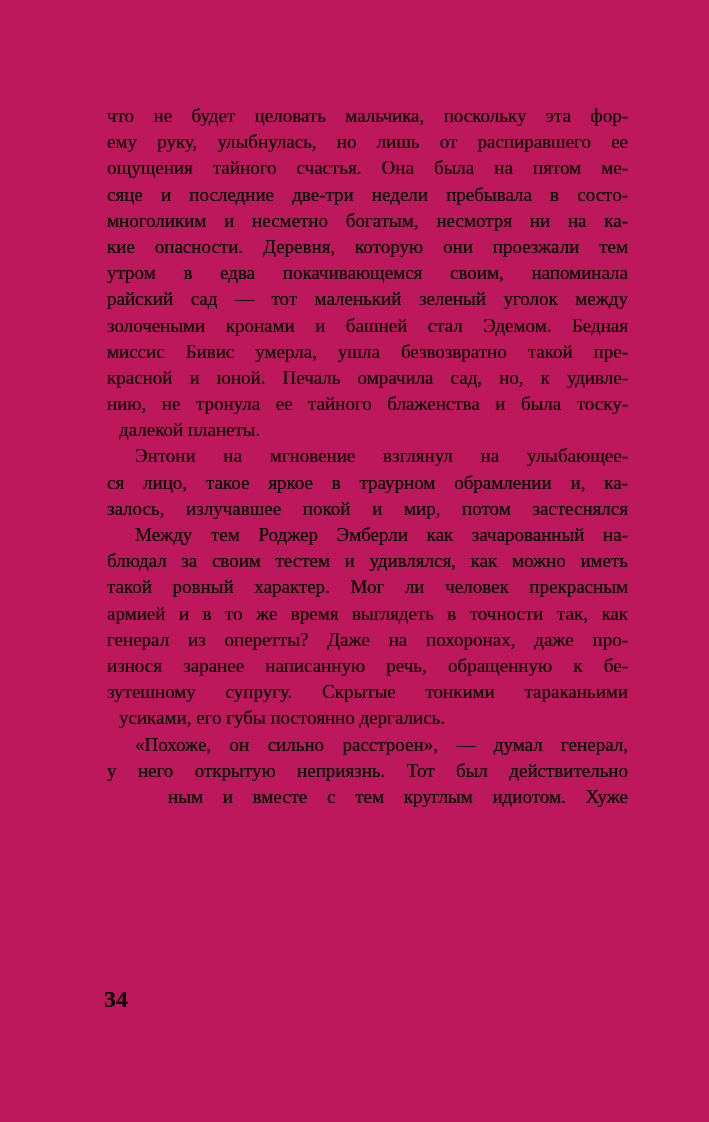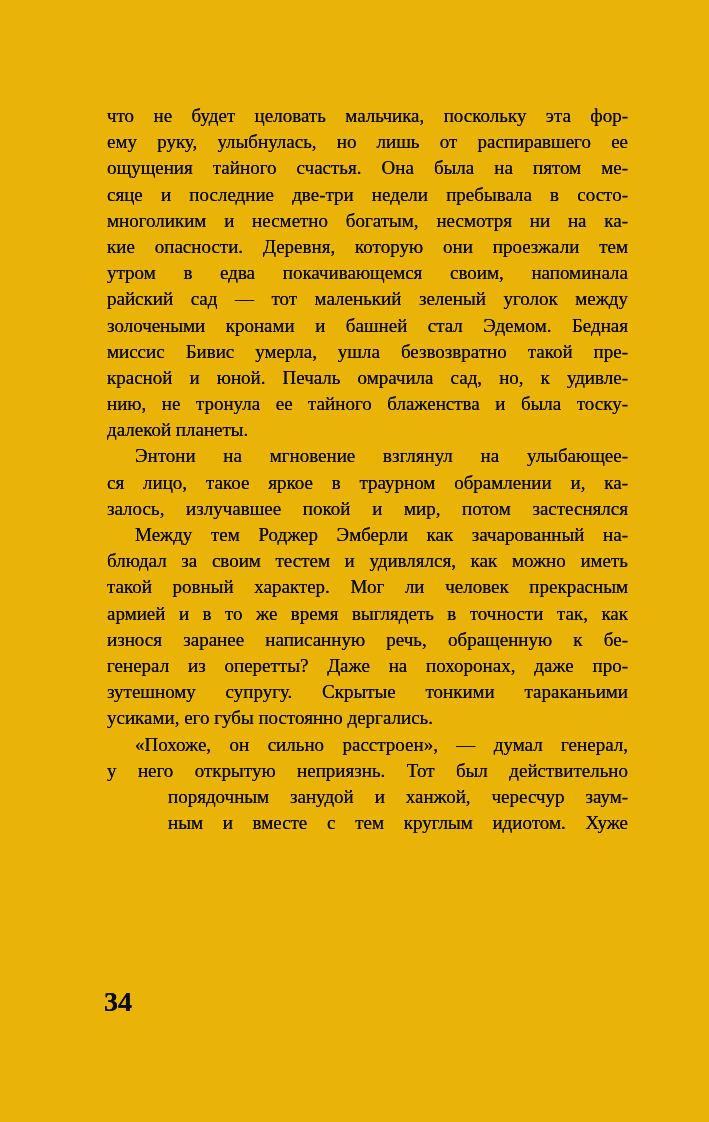--- a/index.html
+++ b/index.html
@@ -4,21 +4,21 @@
 <style>
   html, body {
     margin: 0;
     padding: 0;
     background: #ffffff;
   }
   .page {
     position: relative;
     width: 709px;
     height: 1122px;
-    background: #eab308;
+    background: #be185d;
     overflow: hidden;
   }
   .text-block {
     position: absolute;
     left: 107px;
     top: 103px;
     width: 521px;
     font-family: "Liberation Serif", "DejaVu Serif", serif;
     font-size: 19px;
     line-height: 26.2px;
@@ -27,33 +27,34 @@
   }
   .line {
     height: 26.2px;
     text-align: justify;
     text-align-last: justify;
     white-space: nowrap;
   }
   .line.end {
     text-align-last: left;
     white-space: normal;
+    margin-left: 12px;
   }
   .line.indent {
     text-indent: 28px;
   }
   .line.shift {
     margin-left: 61px;
   }
   .page-number {
     position: absolute;
     left: 104px;
     top: 986px;
     font-family: "Liberation Serif", "DejaVu Serif", serif;
-    font-size: 28px;
+    font-size: 24px;
     font-weight: bold;
     color: #0c0c0c;
     text-shadow: 0 0 0.5px #0c0c0c;
   }
 </style>
 </head>
 <body>
 
 <div class="page">
   <div class="text-block">
@@ -70,23 +71,22 @@
     <div class="line">красной и юной. Печаль омрачила сад, но, к удивле-</div>
     <div class="line">нию, не тронула ее тайного блаженства и была тоску-</div>
     <div class="line end">далекой планеты.</div>
     <div class="line indent">Энтони на мгновение взглянул на улыбающее-</div>
     <div class="line">ся лицо, такое яркое в траурном обрамлении и, ка-</div>
     <div class="line">залось, излучавшее покой и мир, потом застеснялся</div>
     <div class="line indent">Между тем Роджер Эмберли как зачарованный на-</div>
     <div class="line">блюдал за своим тестем и удивлялся, как можно иметь</div>
     <div class="line">такой ровный характер. Мог ли человек прекрасным</div>
     <div class="line">армией и в то же время выглядеть в точности так, как</div>
+    <div class="line">генерал из оперетты? Даже на похоронах, даже про-</div>
     <div class="line">износя заранее написанную речь, обращенную к бе-</div>
-    <div class="line">генерал из оперетты? Даже на похоронах, даже про-</div>
     <div class="line">зутешному супругу. Скрытые тонкими тараканьими</div>
     <div class="line end">усиками, его губы постоянно дергались.</div>
     <div class="line indent">«Похоже, он сильно расстроен», — думал генерал,</div>
     <div class="line">у него открытую неприязнь. Тот был действительно</div>
-    <div class="line shift">порядочным занудой и ханжой, чересчур заум-</div>
     <div class="line shift">ным и вместе с тем круглым идиотом. Хуже</div>
   </div>
   <div class="page-number">34</div>
 </div>
 
 </body></html>

